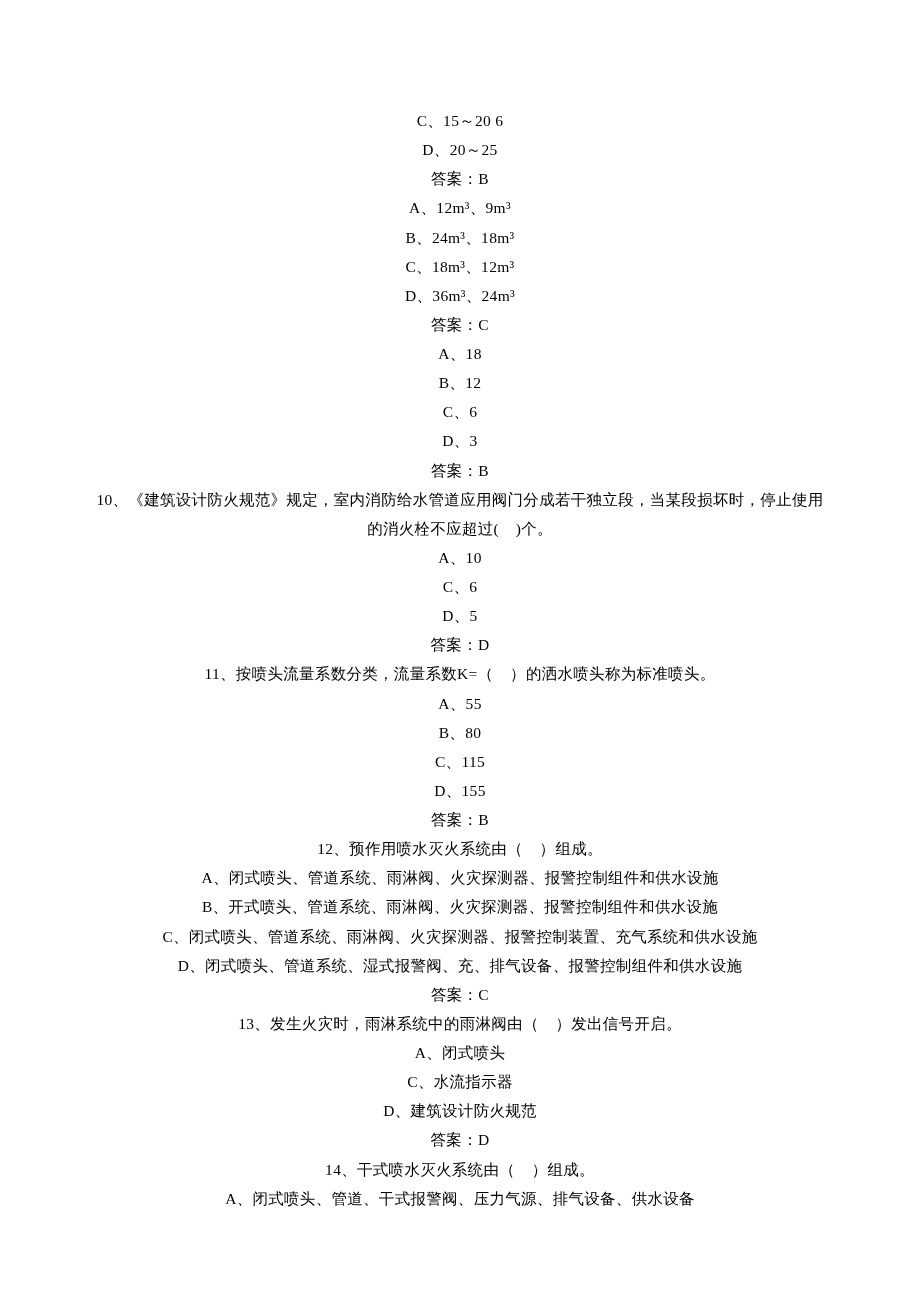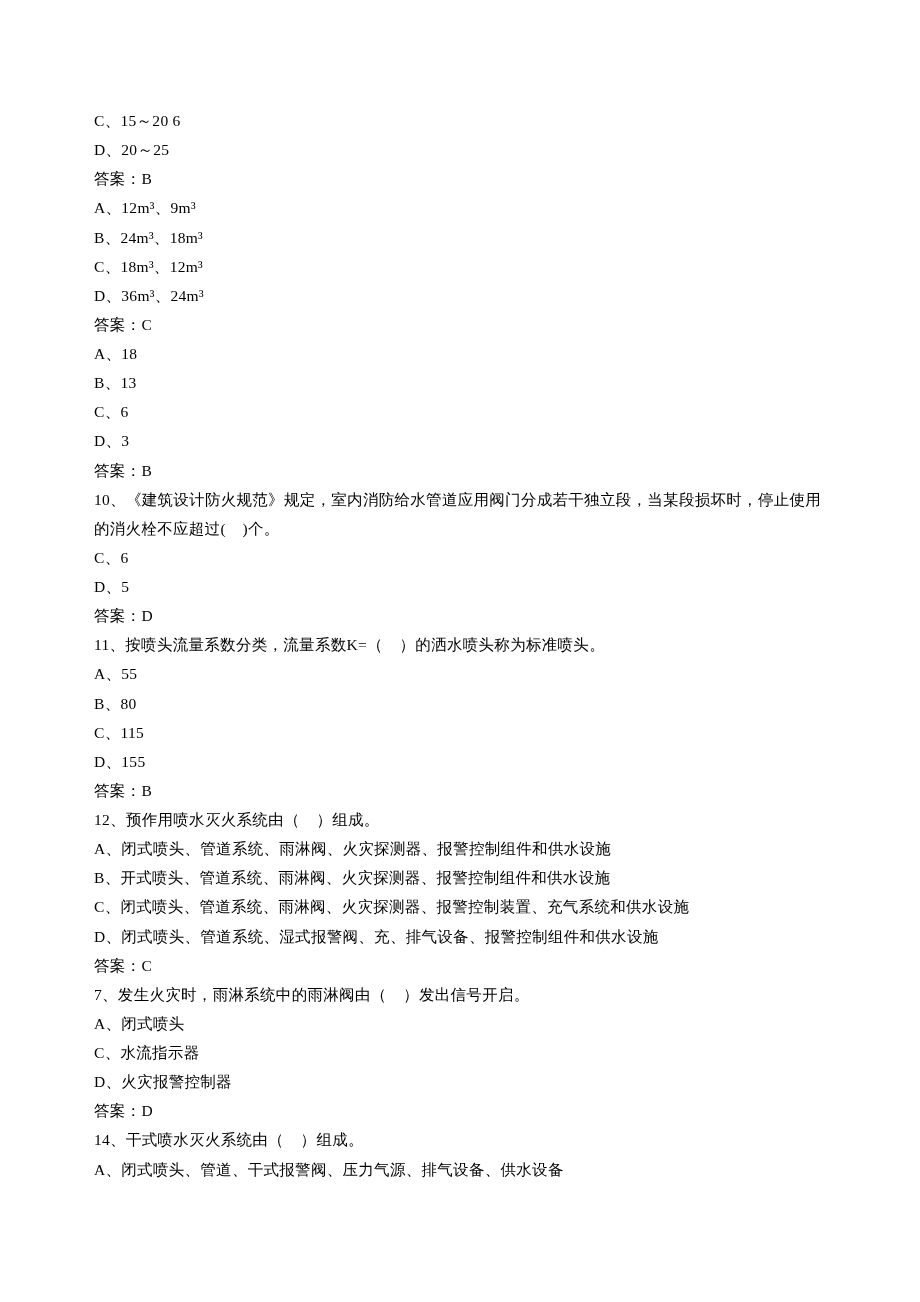--- a/index.html
+++ b/index.html
@@ -14,64 +14,66 @@
   .page {
     width: 920px;
     min-height: 1302px;
     padding: 106px 94px 90px 94px;
     box-sizing: border-box;
   }
   .line {
     display: block;
     white-space: pre-wrap;
     letter-spacing: 0.3px;
+    text-align: center;
   }
 </style>
 </head>
 <body>
 
 <div class="page">
 
   <span class="line">C、15～20 6</span>
   <span class="line">D、20～25</span>
   <span class="line">答案：B</span>
 
   <span class="line">A、12m³、9m³</span>
   <span class="line">B、24m³、18m³</span>
   <span class="line">C、18m³、12m³</span>
   <span class="line">D、36m³、24m³</span>
   <span class="line">答案：C</span>
 
   <span class="line">A、18</span>
-  <span class="line">B、13</span>
+  <span class="line">B、12</span>
   <span class="line">C、6</span>
   <span class="line">D、3</span>
   <span class="line">答案：B</span>
 
   <span class="line">10、《建筑设计防火规范》规定，室内消防给水管道应用阀门分成若干独立段，当某段损坏时，停止使用的消火栓不应超过(    )个。</span>
+  <span class="line">A、10</span>
   <span class="line">C、6</span>
   <span class="line">D、5</span>
   <span class="line">答案：D</span>
 
   <span class="line">11、按喷头流量系数分类，流量系数K=（    ）的洒水喷头称为标准喷头。</span>
   <span class="line">A、55</span>
   <span class="line">B、80</span>
   <span class="line">C、115</span>
   <span class="line">D、155</span>
   <span class="line">答案：B</span>
 
   <span class="line">12、预作用喷水灭火系统由（    ）组成。</span>
   <span class="line">A、闭式喷头、管道系统、雨淋阀、火灾探测器、报警控制组件和供水设施</span>
   <span class="line">B、开式喷头、管道系统、雨淋阀、火灾探测器、报警控制组件和供水设施</span>
   <span class="line">C、闭式喷头、管道系统、雨淋阀、火灾探测器、报警控制装置、充气系统和供水设施</span>
   <span class="line">D、闭式喷头、管道系统、湿式报警阀、充、排气设备、报警控制组件和供水设施</span>
   <span class="line">答案：C</span>
 
-  <span class="line">7、发生火灾时，雨淋系统中的雨淋阀由（    ）发出信号开启。</span>
+  <span class="line">13、发生火灾时，雨淋系统中的雨淋阀由（    ）发出信号开启。</span>
   <span class="line">A、闭式喷头</span>
   <span class="line">C、水流指示器</span>
-  <span class="line">D、火灾报警控制器</span>
+  <span class="line">D、建筑设计防火规范</span>
   <span class="line">答案：D</span>
 
   <span class="line">14、干式喷水灭火系统由（    ）组成。</span>
   <span class="line">A、闭式喷头、管道、干式报警阀、压力气源、排气设备、供水设备</span>
 
 </div>
 
 </body></html>

